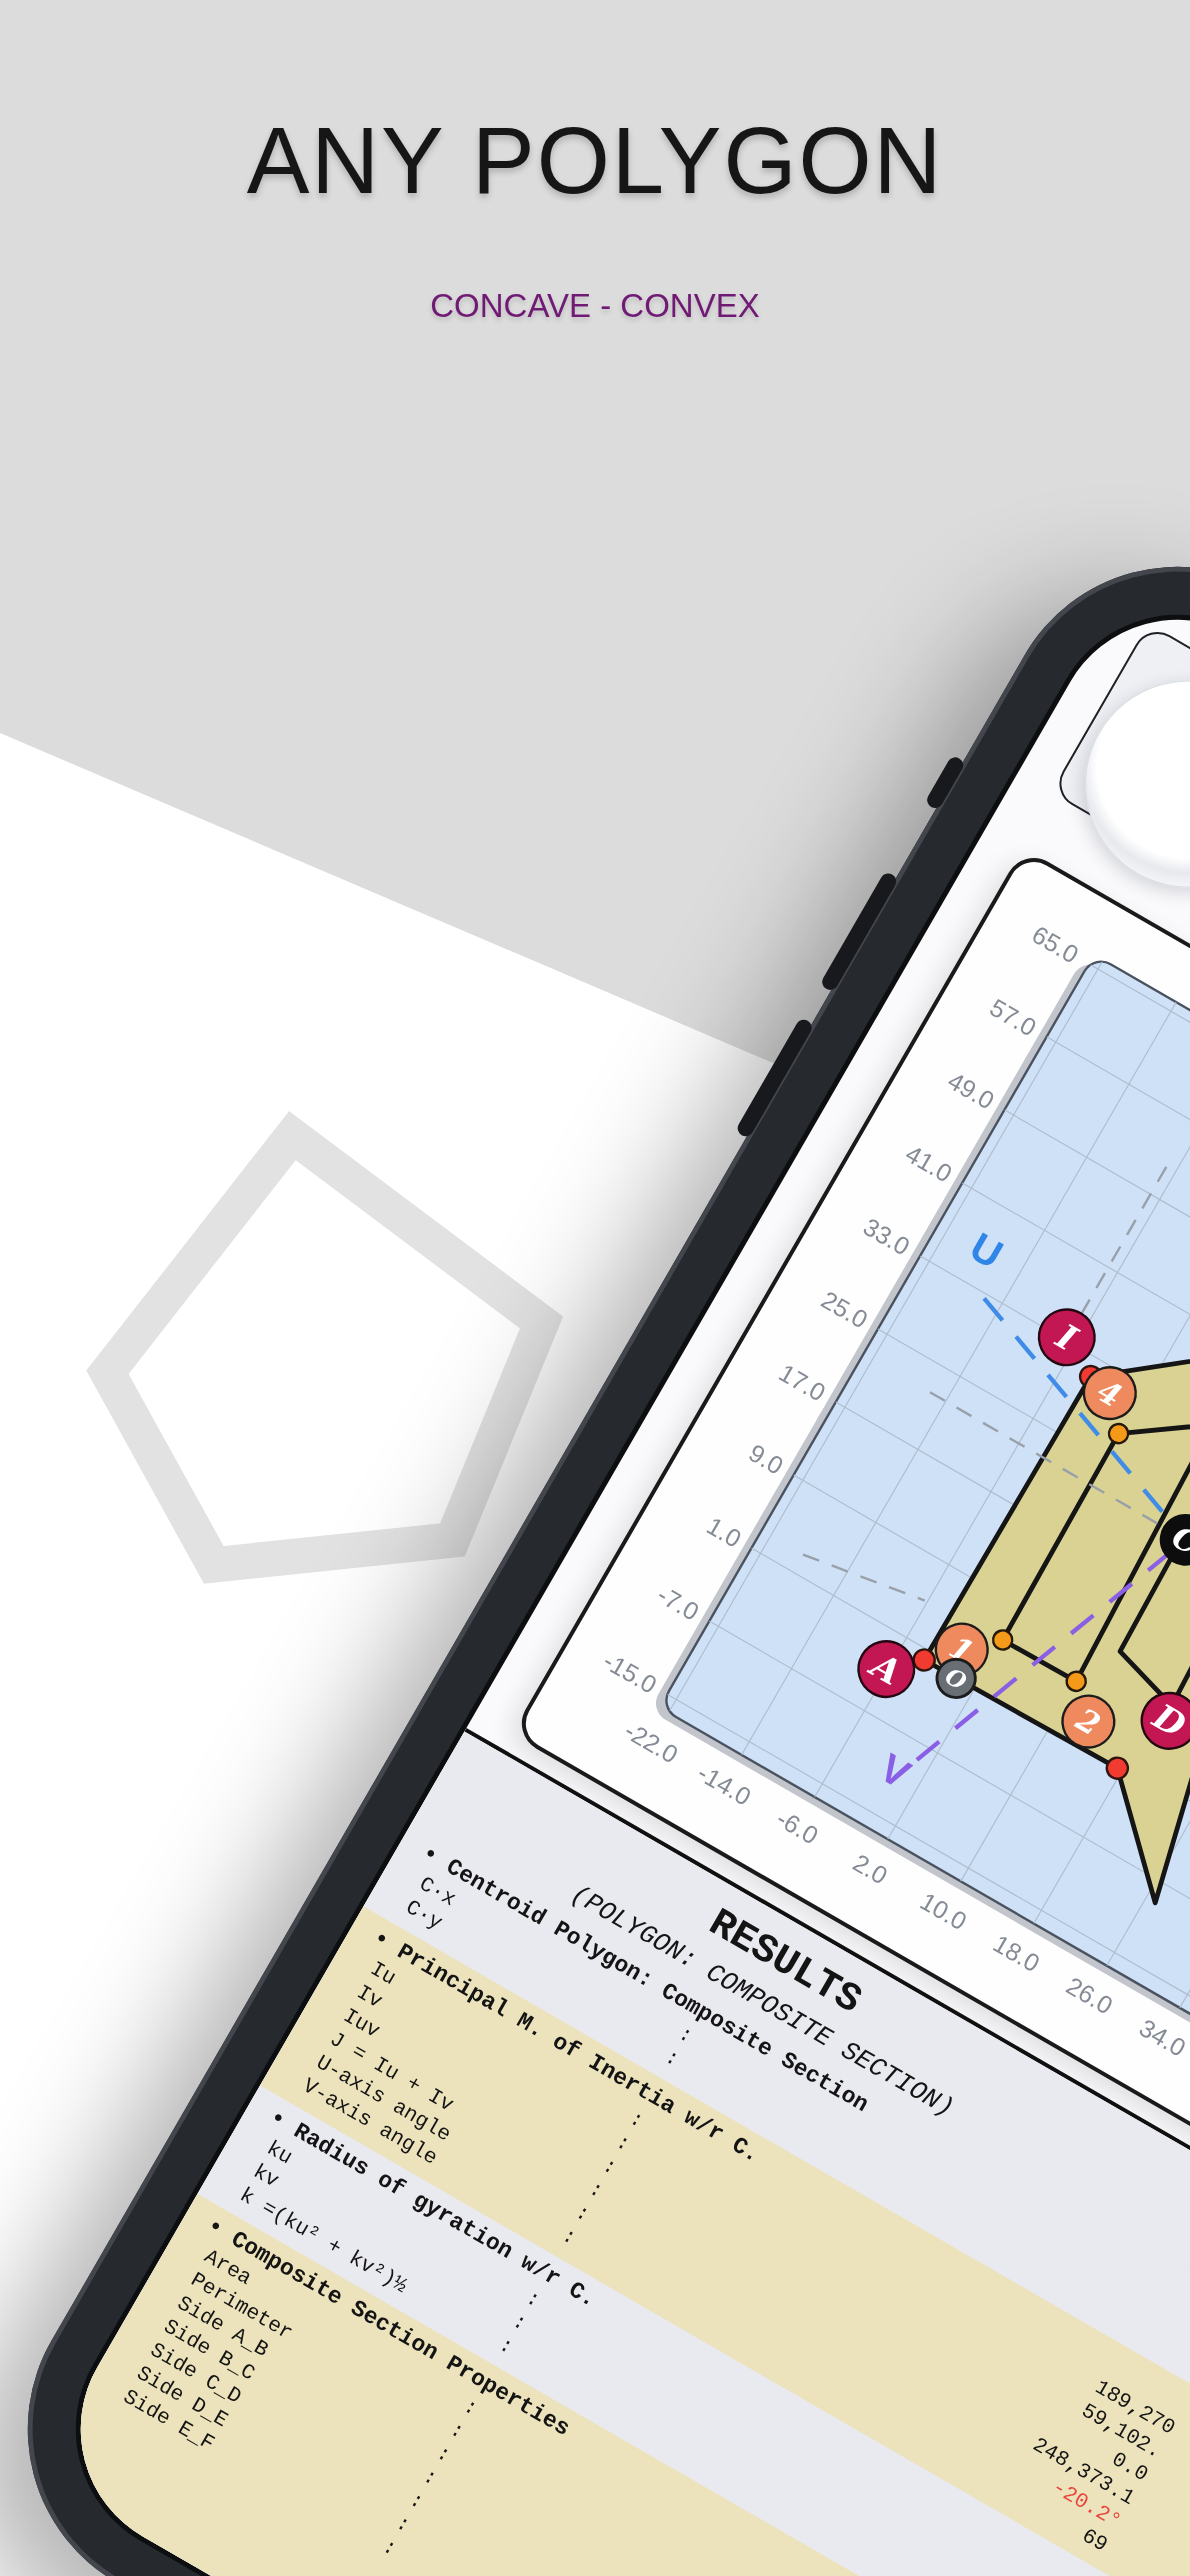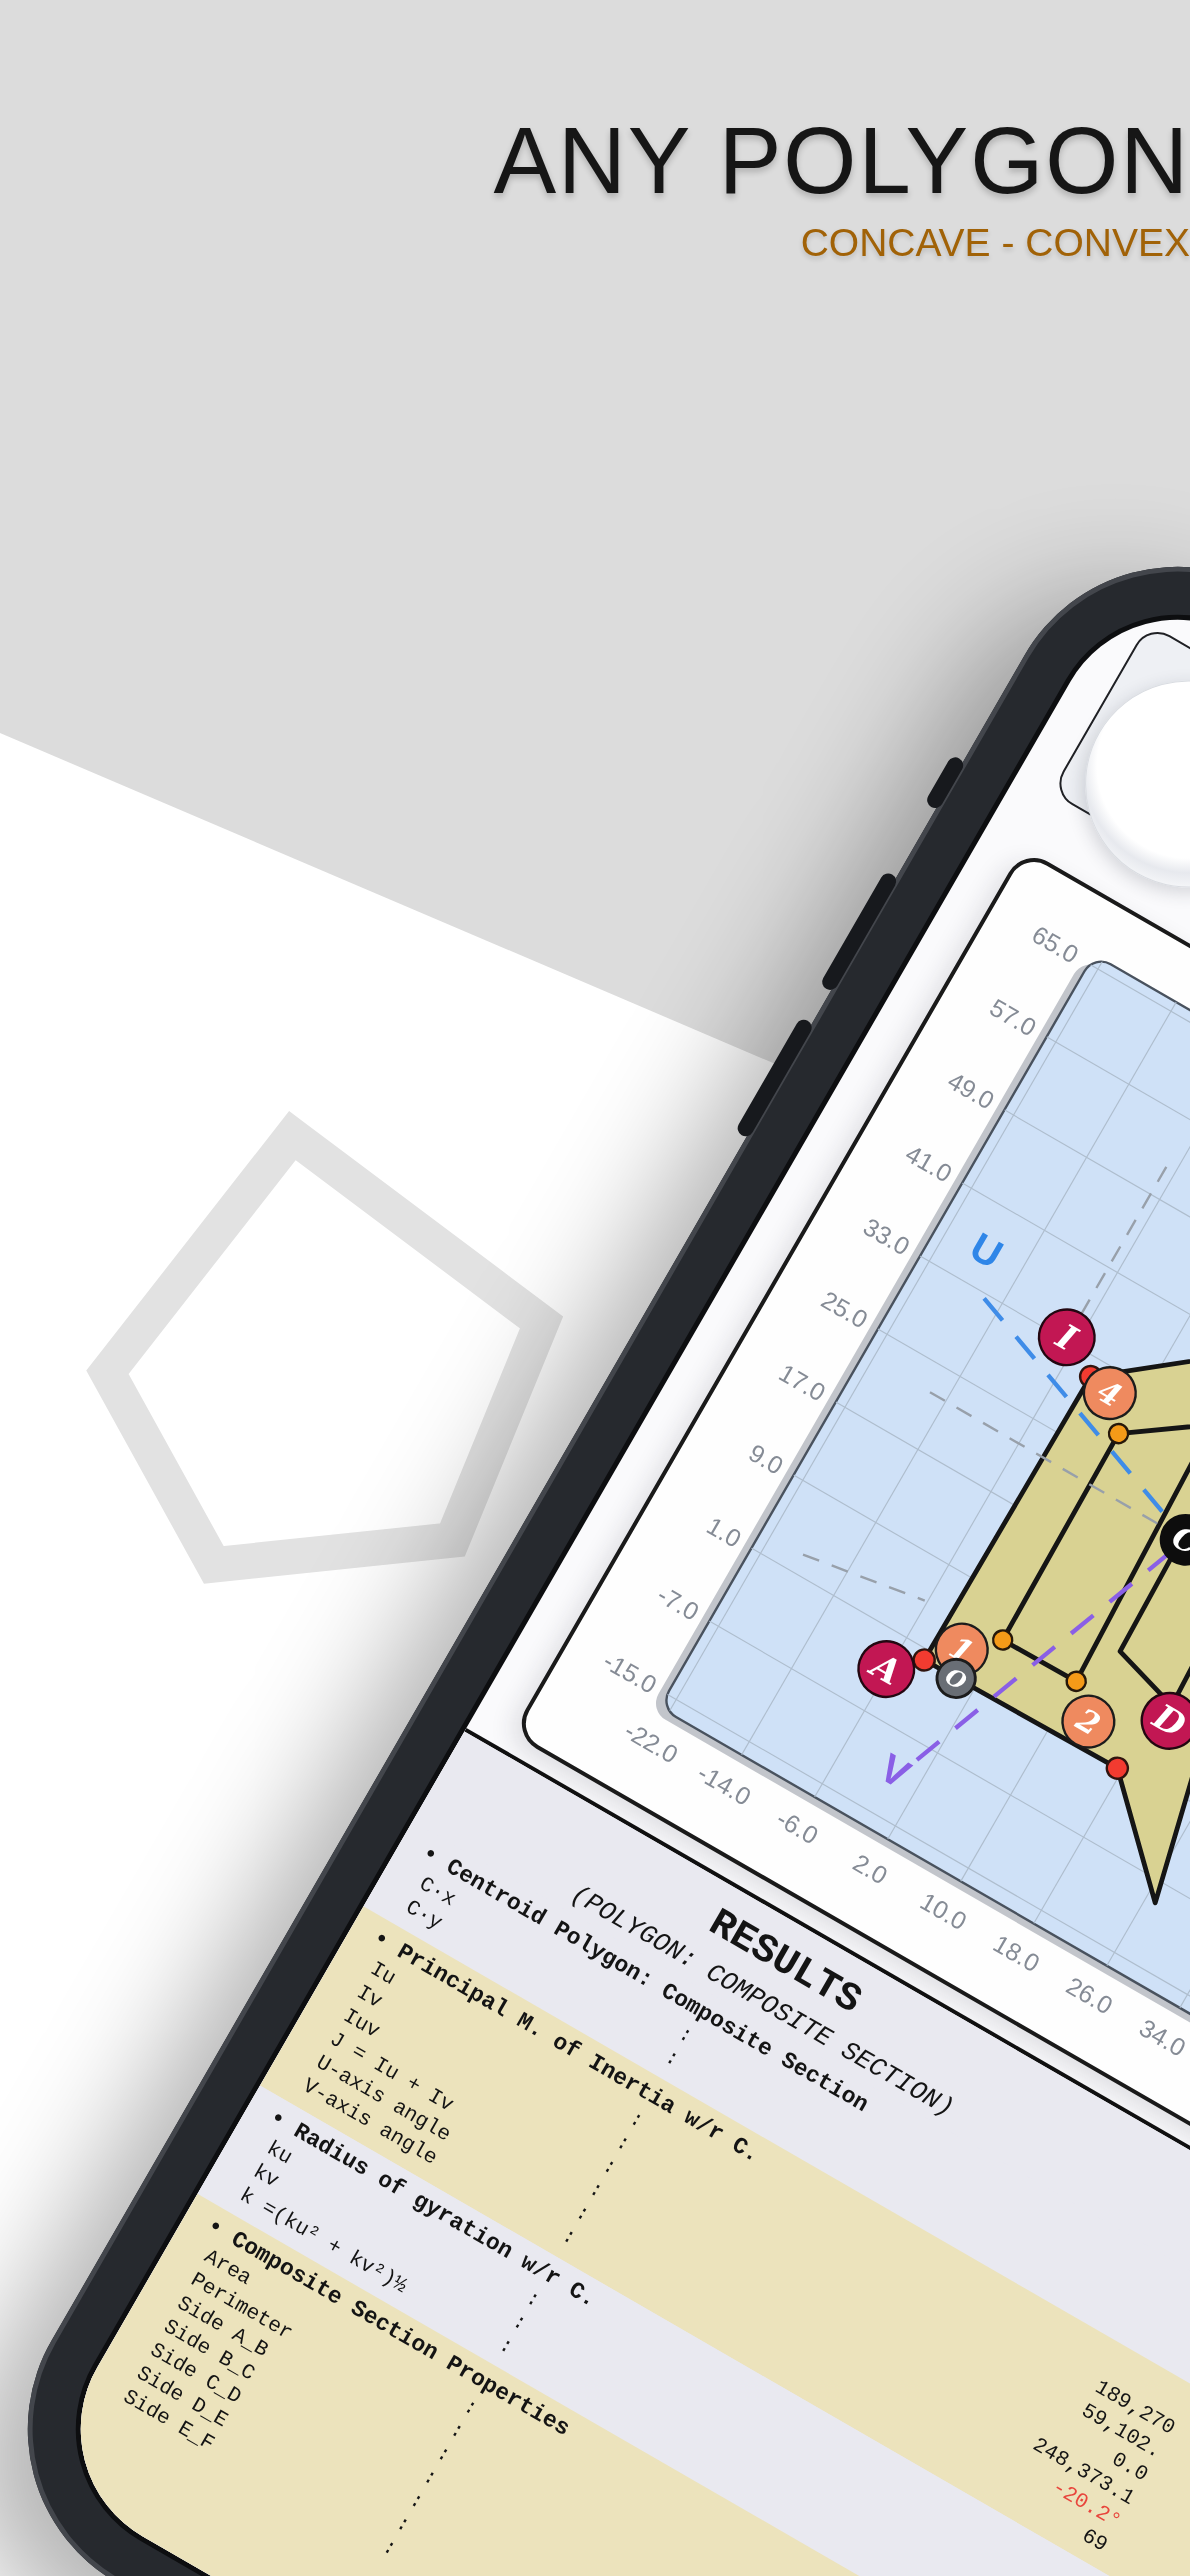--- a/index.html
+++ b/index.html
@@ -2,24 +2,24 @@
 <html><head>
 <meta charset="utf-8">
 <style>
   html,body{margin:0;padding:0;background:#fff;}
   .page{position:relative;width:1190px;height:2576px;overflow:hidden;background:#ffffff;
         font-family:"Liberation Sans","DejaVu Sans",sans-serif;}
   
   .backdrop{position:absolute;left:0;top:0;width:1190px;height:1342px;background:#dcdcdc;
             clip-path:polygon(0 0,1190px 0,1190px 1241px,0 733px);}
   
-  .hero{position:absolute;left:0;top:0;width:1190px;text-align:right;color:#161616;}
+  .hero{position:absolute;left:0;top:0;width:1190px;text-align:center;color:#161616;}
   .hero-title{margin-top:107px;font-size:94px;font-weight:400;letter-spacing:1.9px;
               text-shadow:0 3.8px 6.7px rgba(0,0,0,0.20);}
-  .hero-sub{font-size:39px;line-height:55px;font-weight:400;color:#a16207;
+  .hero-sub{margin-top:63px;font-size:33px;line-height:55px;font-weight:400;color:#701a75;
             text-shadow:0 2.9px 4.8px rgba(0,0,0,0.16);}
   
   .pentagon-svg{position:absolute;left:0;top:0;pointer-events:none;}
   
   .phone{position:absolute;left:1113px;top:502px;width:1246px;height:2300px;
          transform:rotate(30deg);transform-origin:0 0;background:#26292e;border-radius:177px;
          box-shadow:inset 0 0 0 4.8px #43464c, -38px 58px 115px rgba(0,0,0,0.30);}
   .side-btn{position:absolute;left:-13.4px;width:16.3px;background:#17191d;border-radius:8.6px;}
   .btn-mute{top:299px;height:56px;}
   .btn-vol-up{top:433px;height:132px;}

